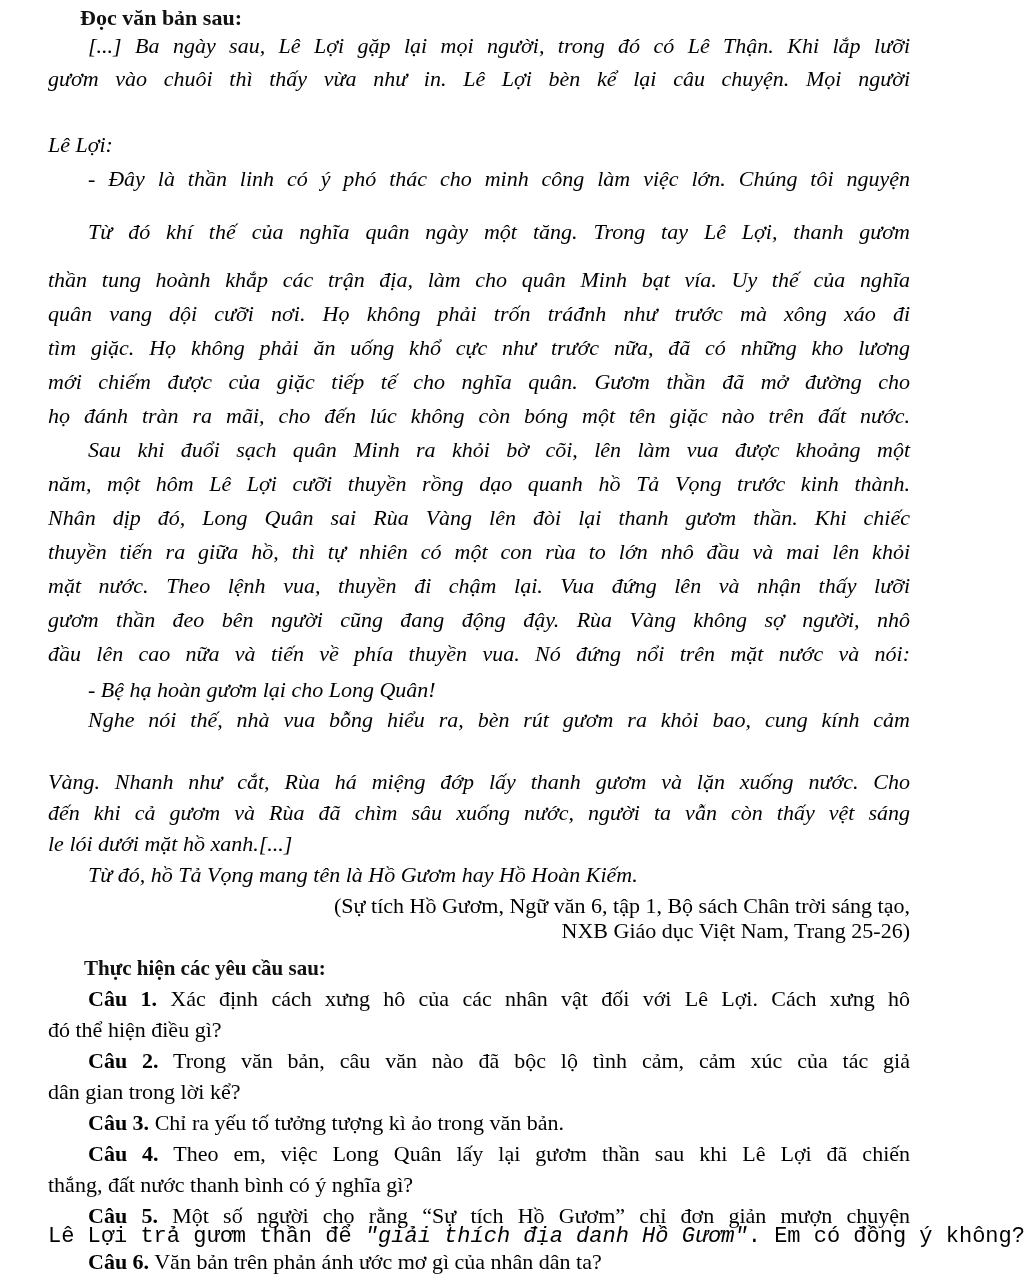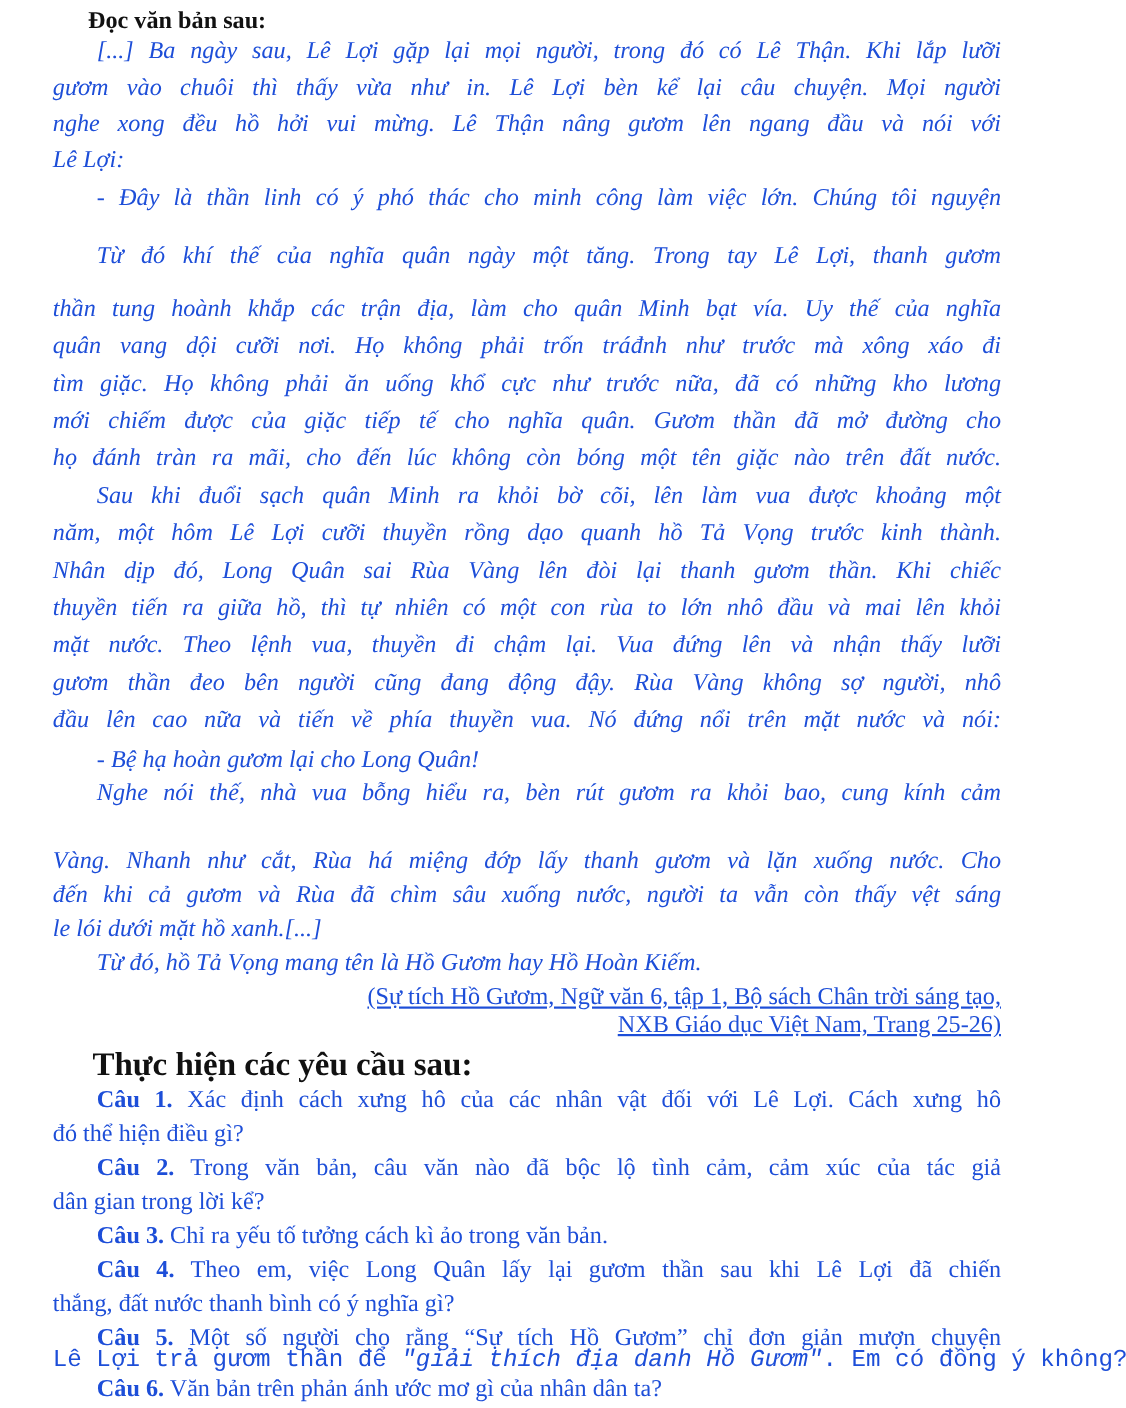--- a/index.html
+++ b/index.html
@@ -9,41 +9,40 @@
     position: absolute;
     left: 48px;
     width: 862px;
     height: 32px;
     font-family: "Liberation Serif", serif;
     font-size: 22px;
     line-height: 32px;
     white-space: nowrap;
     text-align: justify;
     text-align-last: justify;
-    color: #1d4ed8;
+    color: #000000;
   }
   .ln.it { font-style: italic; }
   .ln.ind { left: 88px; width: 822px; }
   .ln.last { text-align-last: left; }
-  .ln.right { text-align: right; text-align-last: right; text-decoration: underline; }
+  .ln.right { text-align: right; text-align-last: right; }
   .ln b { font-weight: bold; }
   .ln i { font-style: italic; }
   .title { position: absolute; left: 80px; top: 2px; font-family: "Liberation Serif", serif; font-weight: bold; font-size: 22px; line-height: 32px; color:#111; }
-  .title2 { position: absolute; left: 84px; top: 952px; font-family: "Liberation Serif", serif; font-weight: bold; font-size: 30px; line-height: 32px; color:#111; }
+  .title2 { position: absolute; left: 84px; top: 952px; font-family: "Liberation Serif", serif; font-weight: bold; font-size: 21px; line-height: 32px; color:#111; }
 </style>
 </head>
 <body>
 
 <div class="page">
 
   <div class="title">Đọc văn bản sau:</div>
 
   <div class="ln it ind" style="top:30px">[...] Ba ngày sau, Lê Lợi gặp lại mọi người, trong đó có Lê Thận. Khi lắp lưỡi</div>
   <div class="ln it" style="top:63px">gươm vào chuôi thì thấy vừa như in. Lê Lợi bèn kể lại câu chuyện. Mọi người</div>
-  <div class="ln it" style="top:96px">nghe xong đều hồ hởi vui mừng. Lê Thận nâng gươm lên ngang đầu và nói với</div>
   <div class="ln it last" style="top:129px">Lê Lợi:</div>
   <div class="ln it ind" style="top:163px">- Đây là thần linh có ý phó thác cho minh công làm việc lớn. Chúng tôi nguyện</div>
   <div class="ln it ind" style="top:216px">Từ đó khí thế của nghĩa quân ngày một tăng. Trong tay Lê Lợi, thanh gươm</div>
   <div class="ln it" style="top:264px">thần tung hoành khắp các trận địa, làm cho quân Minh bạt vía. Uy thế của nghĩa</div>
   <div class="ln it" style="top:298px">quân vang dội cưỡi nơi. Họ không phải trốn tráđnh như trước mà xông xáo đi</div>
   <div class="ln it" style="top:332px">tìm giặc. Họ không phải ăn uống khổ cực như trước nữa, đã có những kho lương</div>
   <div class="ln it" style="top:366px">mới chiếm được của giặc tiếp tế cho nghĩa quân. Gươm thần đã mở đường cho</div>
   <div class="ln it" style="top:400px">họ đánh tràn ra mãi, cho đến lúc không còn bóng một tên giặc nào trên đất nước.</div>
   <div class="ln it ind" style="top:434px">Sau khi đuổi sạch quân Minh ra khỏi bờ cõi, lên làm vua được khoảng một</div>
   <div class="ln it" style="top:468px">năm, một hôm Lê Lợi cưỡi thuyền rồng dạo quanh hồ Tả Vọng trước kinh thành.</div>
@@ -63,21 +62,21 @@
   <div class="ln right" style="top:928px; top:914px; top:915px;">NXB Giáo dục Việt Nam, Trang 25-26)</div>
 
   <div class="title2">Thực hiện các yêu cầu sau:</div>
 
   <div class="ln ind" style="top:983px"><b>Câu 1.</b><span> Xác định cách xưng hô của các nhân vật đối với Lê Lợi. Cách xưng hô</span></div>
   <div class="ln last" style="top:1014px">đó thể hiện điều gì?</div>
 
   <div class="ln ind" style="top:1045px"><b>Câu 2.</b><span> Trong văn bản, câu văn nào đã bộc lộ tình cảm, cảm xúc của tác giả</span></div>
   <div class="ln last" style="top:1076px">dân gian trong lời kể?</div>
 
-  <div class="ln ind last" style="top:1107px"><b>Câu 3.</b><span> Chỉ ra yếu tố tưởng cách kì ảo trong văn bản.</span></div>
+  <div class="ln ind last" style="top:1107px"><b>Câu 3.</b><span> Chỉ ra yếu tố tưởng tượng kì ảo trong văn bản.</span></div>
 
   <div class="ln ind" style="top:1138px"><b>Câu 4.</b><span> Theo em, việc Long Quân lấy lại gươm thần sau khi Lê Lợi đã chiến</span></div>
   <div class="ln last" style="top:1169px">thắng, đất nước thanh bình có ý nghĩa gì?</div>
 
   <div class="ln ind" style="top:1200px"><b>Câu 5.</b><span> Một số người cho rằng “Sự tích Hồ Gươm” chỉ đơn giản mượn chuyện</span></div>
   <div class="ln last" style="top:1231px; top:1221px;font-family:Liberation Mono, monospace;"><span>Lê Lợi trả gươm thần để </span><i>"giải thích địa danh Hồ Gươm"</i><span>. Em có đồng ý không?</span></div>
 
   <div class="ln ind last" style="top:1246px"><b>Câu 6.</b><span> Văn bản trên phản ánh ước mơ gì của nhân dân ta?</span></div>
 
 </div>

